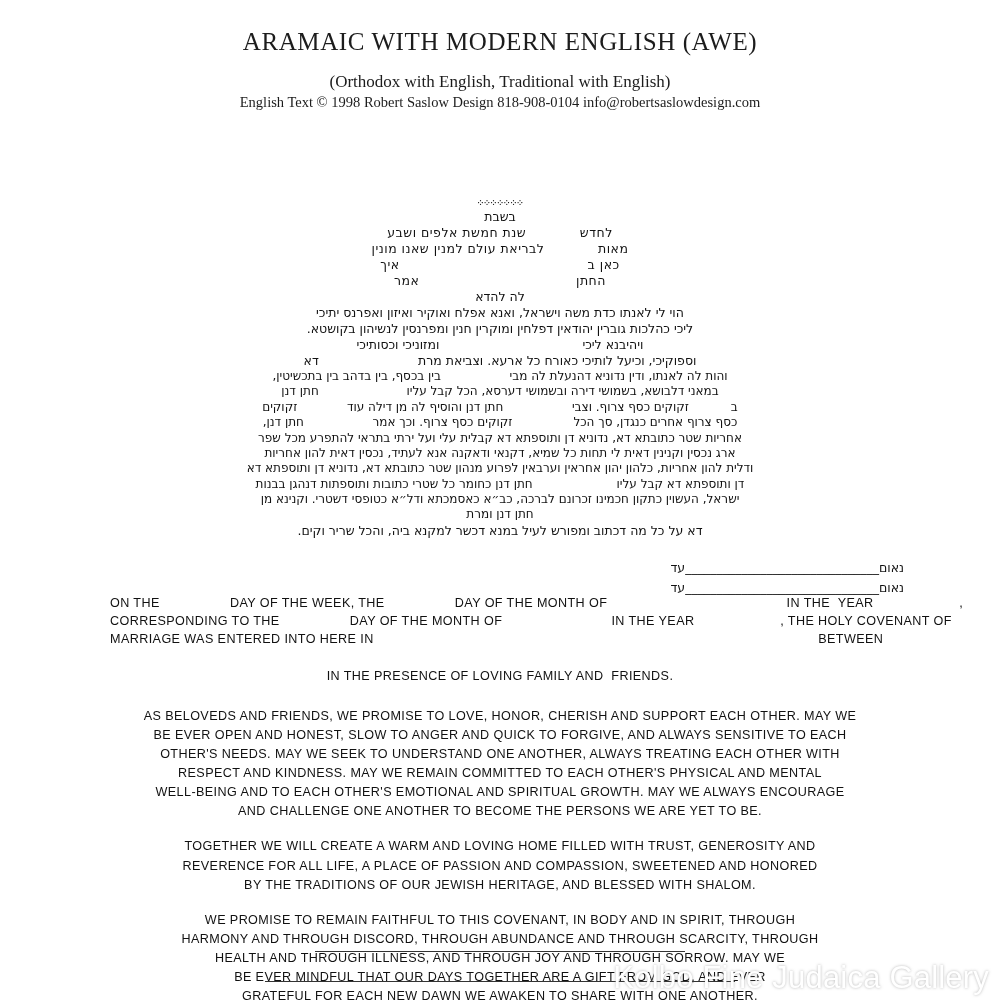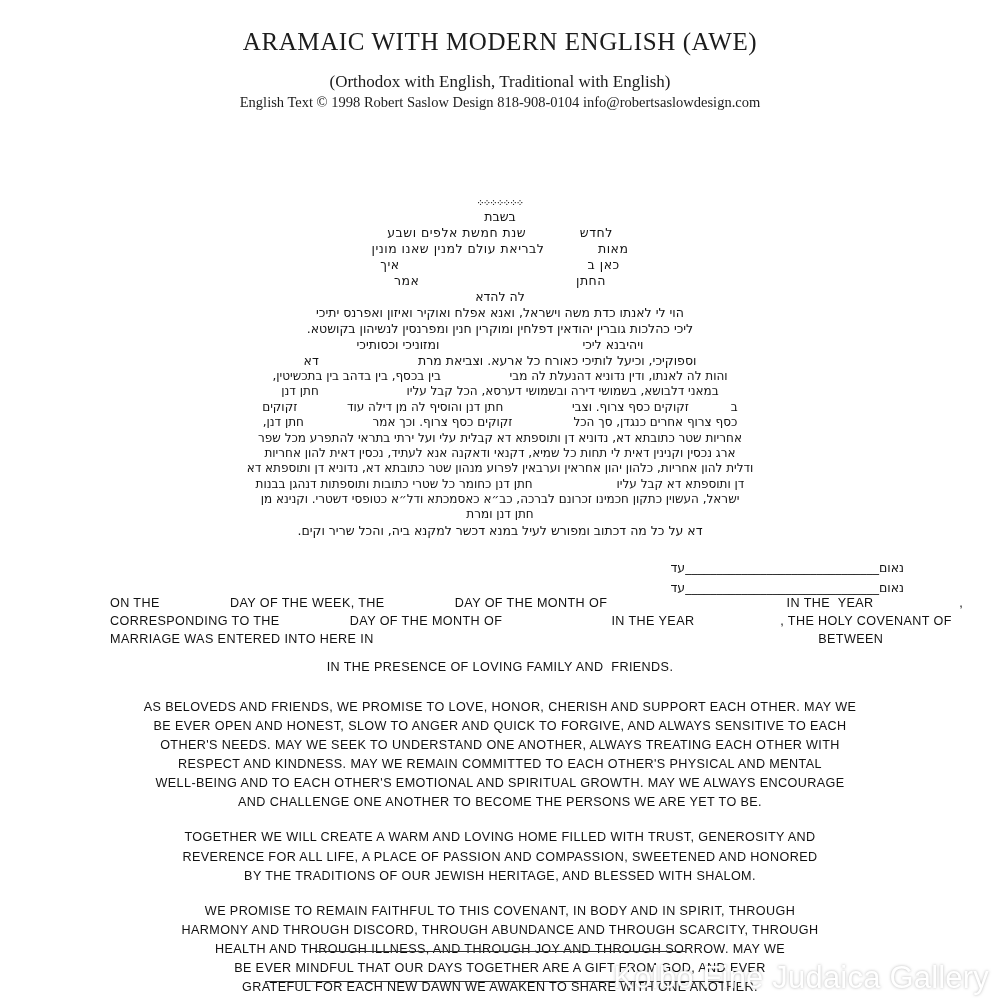--- a/index.html
+++ b/index.html
@@ -112,21 +112,21 @@
     line-height: 1.52;
     margin: 6px auto;
     width: 800px;
     white-space: pre-line;
   }
   .english .para.p1 { margin-top: 24px; }
   .english .para.p2 { margin-top: 16px; }
   .english .para.p3 { margin-top: 16px; }
   .presence {
     text-align: center;
-    margin-top: 11px;
+    margin-top: 20px;
     white-space: pre;
   }
   .bottom-rules {
     position: absolute;
     left: 0;
     top: 938px;
     width: 1000px;
     text-align: center;
   }
   .rule {

